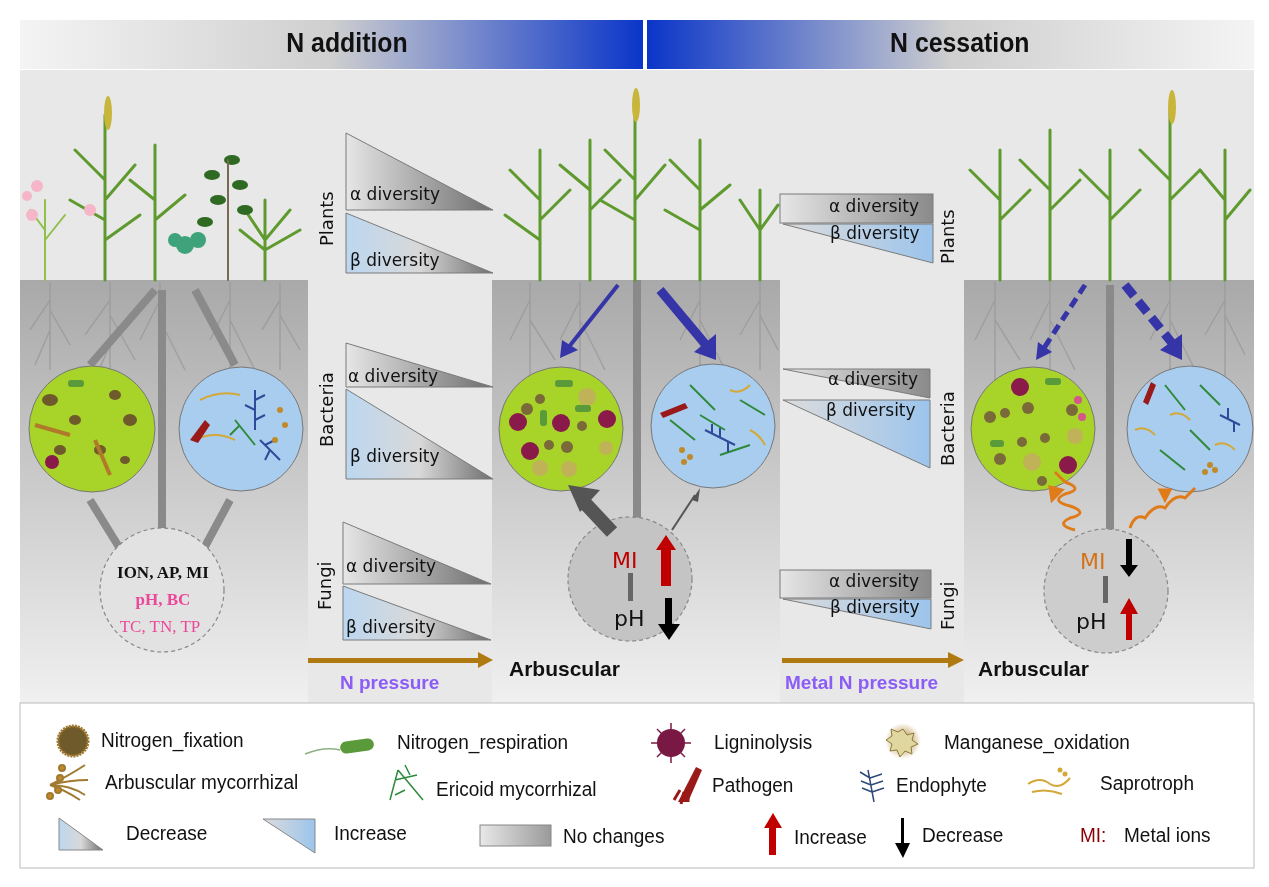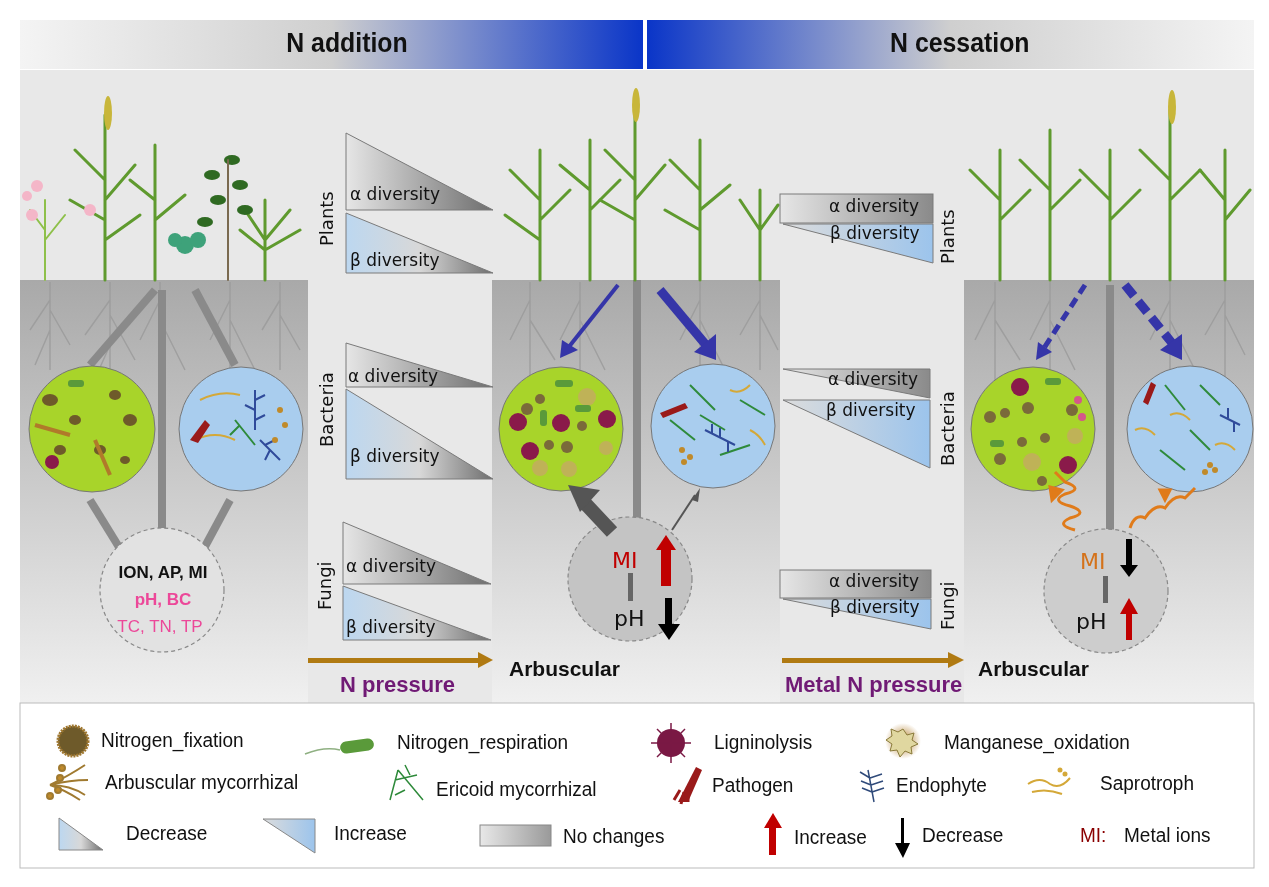--- a/index.html
+++ b/index.html
@@ -5,22 +5,22 @@
   *{box-sizing:border-box;margin:0;padding:0}
   html,body{width:1269px;height:887px;background:#ffffff;overflow:hidden}
   body{font-family:"Liberation Sans",sans-serif;color:#111;position:relative}
   #stage{position:absolute;left:0;top:0;width:1125px;height:887px}
   .abs{position:absolute}
   .hdr-text{position:absolute;font-weight:bold;font-size:27px;color:#111;transform:scaleX(0.92);transform-origin:center}
   .div-label{position:absolute;font-family:"DejaVu Sans",sans-serif;font-size:17px;color:#111;white-space:nowrap}
   .vlab{position:absolute;font-family:"DejaVu Sans",sans-serif;font-size:18px;color:#111;white-space:nowrap;transform:rotate(-90deg);transform-origin:left top}
   .vlab-r{position:absolute;font-family:"DejaVu Sans",sans-serif;font-size:18px;color:#111;white-space:nowrap;transform:rotate(-90deg);transform-origin:left top}
   .stage-label{position:absolute;font-weight:bold;font-size:21px;color:#111}
-  .press-label{position:absolute;font-weight:bold;font-size:22px;color:#701a75;white-space:nowrap}
-  .soil-text{position:absolute;font-family:Liberation Sans, sans-serif;font-weight:bold;font-size:17px;text-align:center;white-space:nowrap}
+  .press-label{position:absolute;font-weight:bold;font-size:19px;color:#8b5cf6;white-space:nowrap}
+  .soil-text{position:absolute;font-family:Liberation Serif, serif;font-weight:bold;font-size:17px;text-align:center;white-space:nowrap}
   .legend-text{position:absolute;font-size:20px;color:#111;white-space:nowrap;transform:scaleX(0.95);transform-origin:left center}
 </style>
 </head>
 <body>
 
 <div id="stage">
 <svg width="1269" height="887" viewBox="0 0 1269 887" xmlns="http://www.w3.org/2000/svg" style="position:absolute;left:0;top:0">
   <defs>
     <linearGradient id="hdrL" x1="0" y1="0" x2="1" y2="0">
       <stop offset="0" stop-color="#f4f4f4"></stop>

